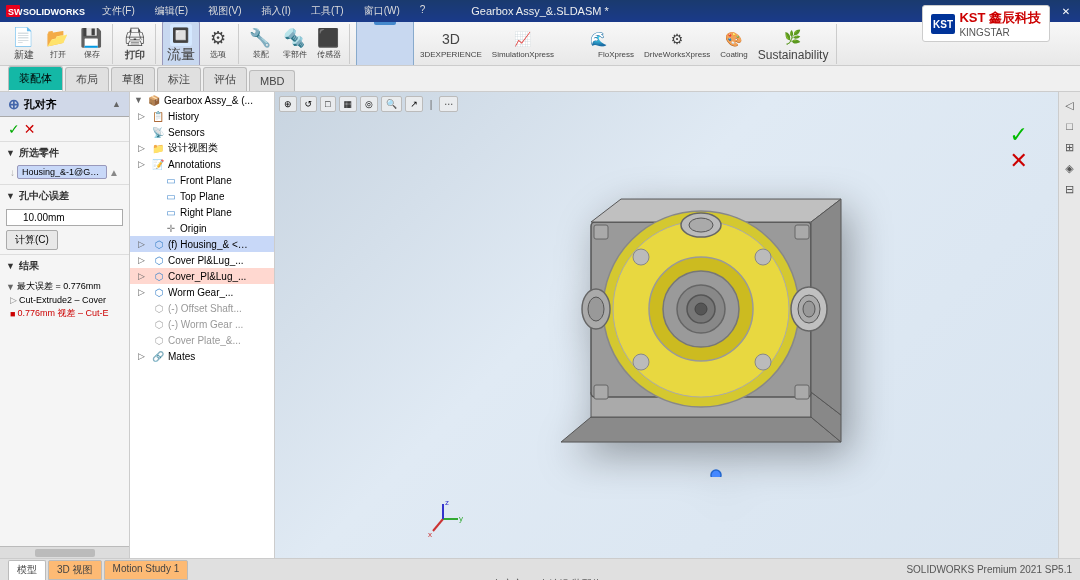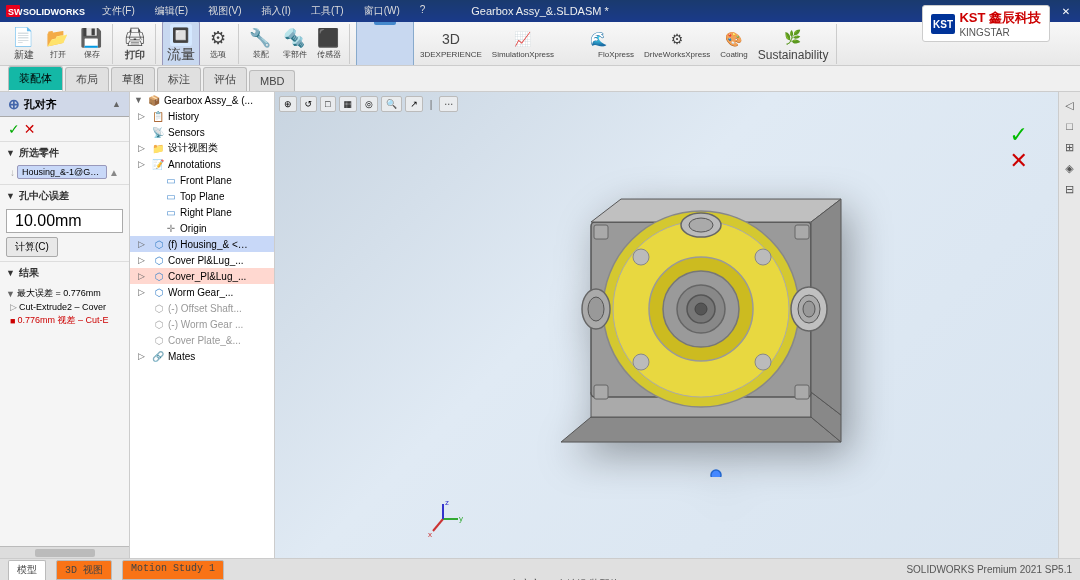--- a/index.html
+++ b/index.html
@@ -34,21 +34,21 @@
     .tab-item { padding: 4px 10px; font-size: 11px; cursor: pointer; border: 1px solid #bbb; border-bottom: none; background: #e0e0e0; border-radius: 3px 3px 0 0; color: #444; }
     .tab-item.active { background: #14b8a6; border-bottom: 1px solid white; color: #000; font-weight: 400; }
 
     
     #main { display: flex; width: 100%; height: calc(580px - 22px - 22px - 48px - 26px - 22px); }
 
     .panel-header { background: #d0d8e8; padding: 4px 8px; font-size: 11px; font-weight: bold; display: flex; align-items: center; gap: 4px; border-bottom: 1px solid #aaa; }
     .panel-section-title { font-size: 10px; font-weight: bold; color: #333; margin-bottom: 4px; display: flex; align-items: center; gap: 4px; }
     .check-accept { color: #00aa00; font-size: 14px; cursor: pointer; }
     .check-reject { color: #cc0000; font-size: 14px; cursor: pointer; }
-    .input-field { width: 100%; border: 1px solid #aaa; background: white; padding: 2px 8px; font-size: 16px; margin-top: 2px; }
+    .input-field { width: 100%; border: 1px solid #aaa; background: white; padding: 2px 16px; font-size: 10px; margin-top: 2px; }
     .calc-btn { margin-top: 4px; padding: 2px 8px; font-size: 10px; background: #e8e8e8; border: 1px solid #aaa; cursor: pointer; border-radius: 2px; }
 
     
     #tree-area {
       width: 130px; background: white; border-right: 1px solid #ccc;
       overflow-y: auto; overflow-x: hidden;
     }
     .tree-item { display: flex; align-items: center; gap: 2px; padding: 1px 4px; font-size: 10px; cursor: pointer; white-space: nowrap; }
     .tree-item.selected { background: #c8d8f8; }
     .tree-item.highlighted { background: #ffd8d0; }
@@ -69,22 +69,22 @@
       width: 22px; background: #e8e8e8; border-left: 1px solid #ccc;
       display: flex; flex-direction: column; align-items: center; padding: 4px 2px; gap: 2px;
     }
     .right-btn { width: 18px; height: 18px; display: flex; align-items: center; justify-content: center; font-size: 11px; cursor: pointer; border-radius: 2px; color: #555; }
 
     
     #statusbar {
       width: 100%; height: 22px; background: #e0e0e0; border-top: 1px solid #ccc;
       display: flex; align-items: center; justify-content: space-between; padding: 0 8px; font-size: 10px; color: #444;
     }
-    .status-tabs { display: flex; gap: 10px; font-family: Liberation Mono, monospace; }
-    .status-tab { padding: 2px 8px; font-size: 10px; background: #f97316; border: 1px solid #bbb; cursor: pointer; border-radius: 2px 2px 0 0; }
+    .status-tabs { display: flex; gap: 2px; }
+    .status-tab { padding: 2px 8px; font-size: 10px; background: #fdba74; border: 1px solid #bbb; cursor: pointer; border-radius: 2px 2px 0 0; }
     .status-tab.active { background: white; border-bottom: none; }
     .status-info { display: flex; gap: 16px; margin-top: 28px; }
 
     
     .model-container { position: absolute; left: 50%; top: 50%; transform: translate(-40%, -52%); }
     .model-svg { filter: drop-shadow(8px 12px 20px rgba(0,0,0,0.35)); }
 
     
     #kst-logo {
       position: absolute; right: 30px; top: 5px;

